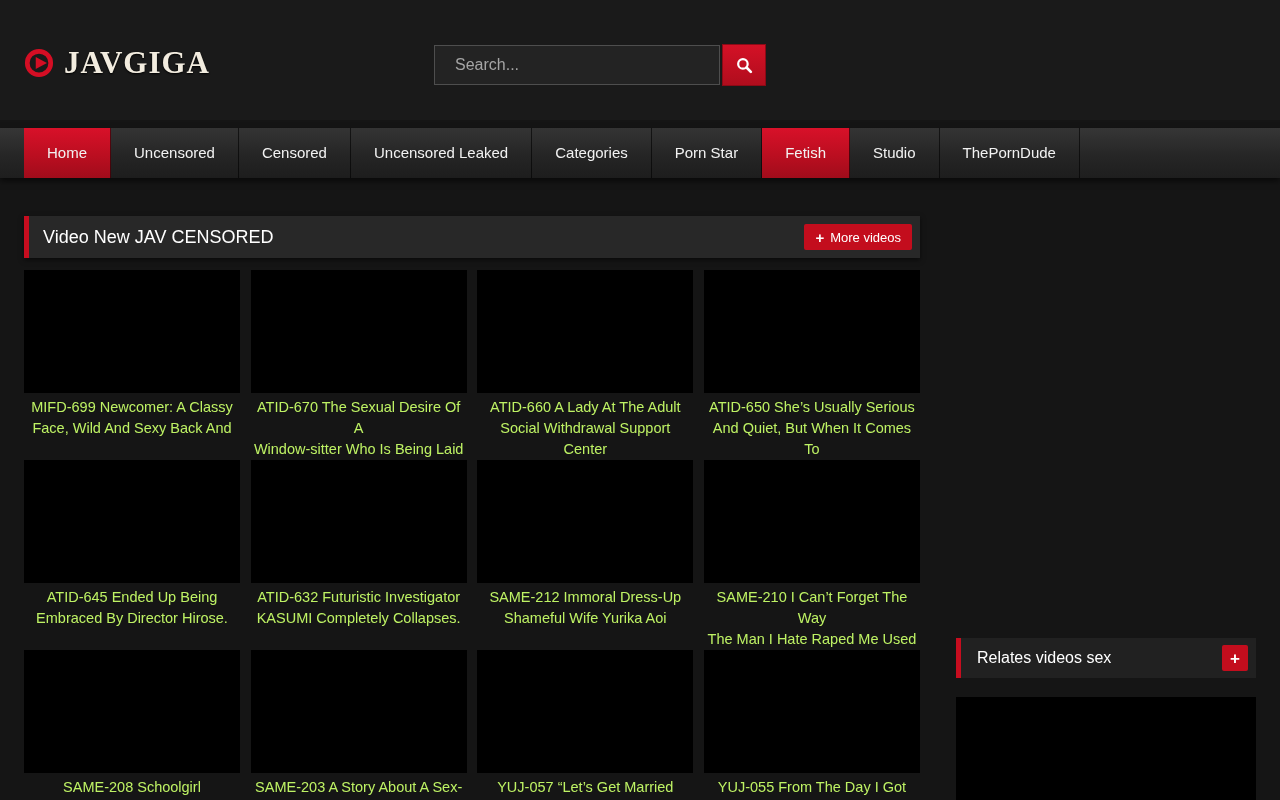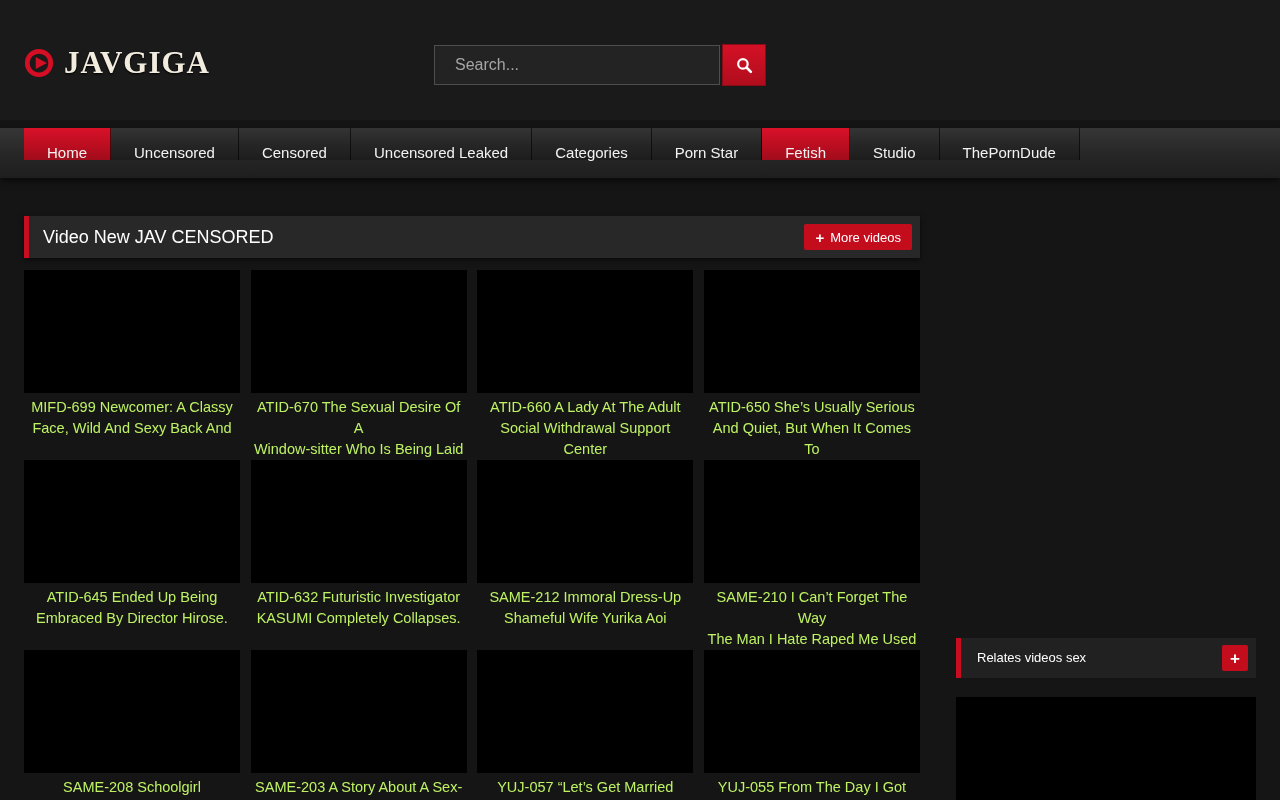--- a/index.html
+++ b/index.html
@@ -29,21 +29,21 @@
   }
 
   
   .nav {
     position:absolute; top:128px; left:0; width:1280px; height:50px;
     background:linear-gradient(#363636,#262626 55%,#1e1e1e);
     box-shadow:0 3px 6px rgba(0,0,0,.6);
     display:flex; padding-left:24px;
   }
   .nav-item {
-    display:block; height:32px; line-height:50px; padding:0 23px;
+    display:block; height:50px; line-height:50px; padding:0 23px;
     font-size:15px; color:#f2f2f2; text-decoration:none; cursor:pointer;
     background:linear-gradient(#343434,#252525 55%,#1d1d1d);
     border-right:1px solid rgba(0,0,0,.6);
   }
   .nav-item.active { background:linear-gradient(#d81129,#bb0e20 55%,#a00c1b); }
 
   
   .section-header {
     position:absolute; left:24px; top:216px; width:896px; height:42px;
     background:#282828; border-left:5px solid #c70d1f; box-shadow:0 2px 5px rgba(0,0,0,.55);
@@ -65,21 +65,21 @@
   .vtitle {
     margin-top:4px; text-align:center; font-size:14.5px; line-height:21px;
     color:#bef264; white-space:pre-line; cursor:pointer;
   }
 
   
   .sidebar-header {
     position:absolute; left:956px; top:638px; width:300px; height:40px;
     background:#212121; border-left:5px solid #c70d1f;
   }
-  .sidebar-title { line-height:40px; padding-left:16px; font-size:13px; color:#ffffff; }
+  .sidebar-title { line-height:40px; padding-left:16px; font-size:16px; color:#ffffff; }
   .sidebar-plus {
     position:absolute; right:8px; top:7px; width:26px; height:26px;
     background:#c30d1d; color:#fff; font-weight:bold; font-size:17px; line-height:1;
     display:flex; align-items:center; justify-content:center; border-radius:2px; cursor:pointer;
   }
   .sidebar-thumb { position:absolute; left:956px; top:697px; width:300px; height:130px; background:#000; cursor:pointer; }
 </style>
 </head>
 <body>
 

